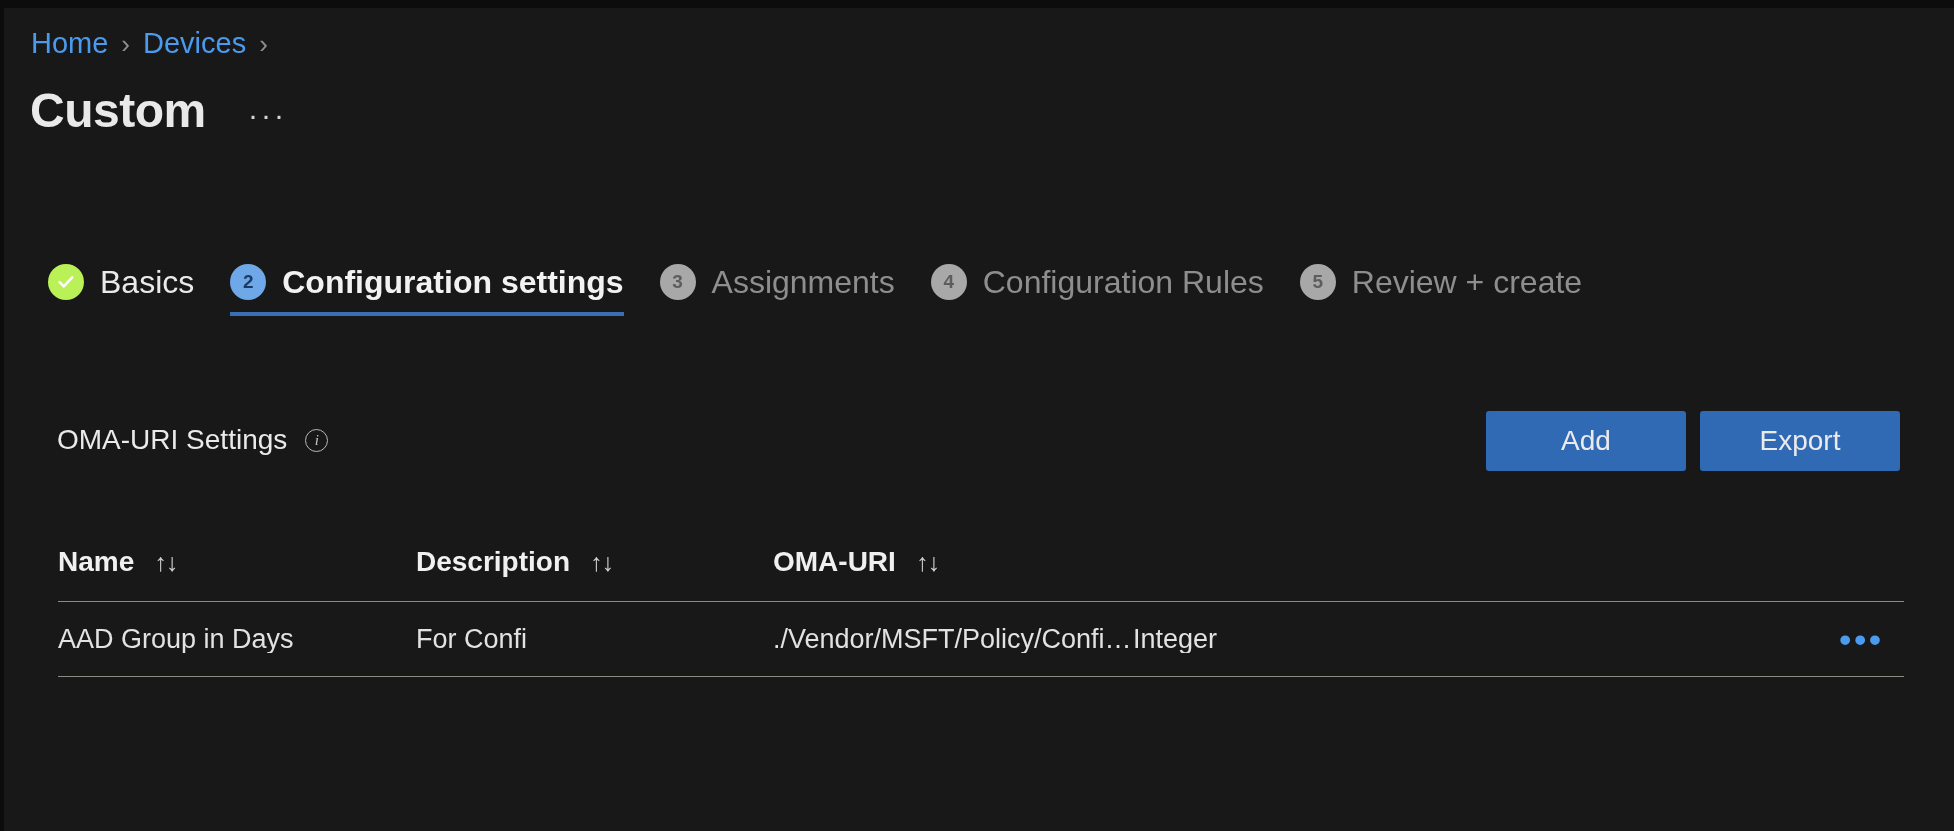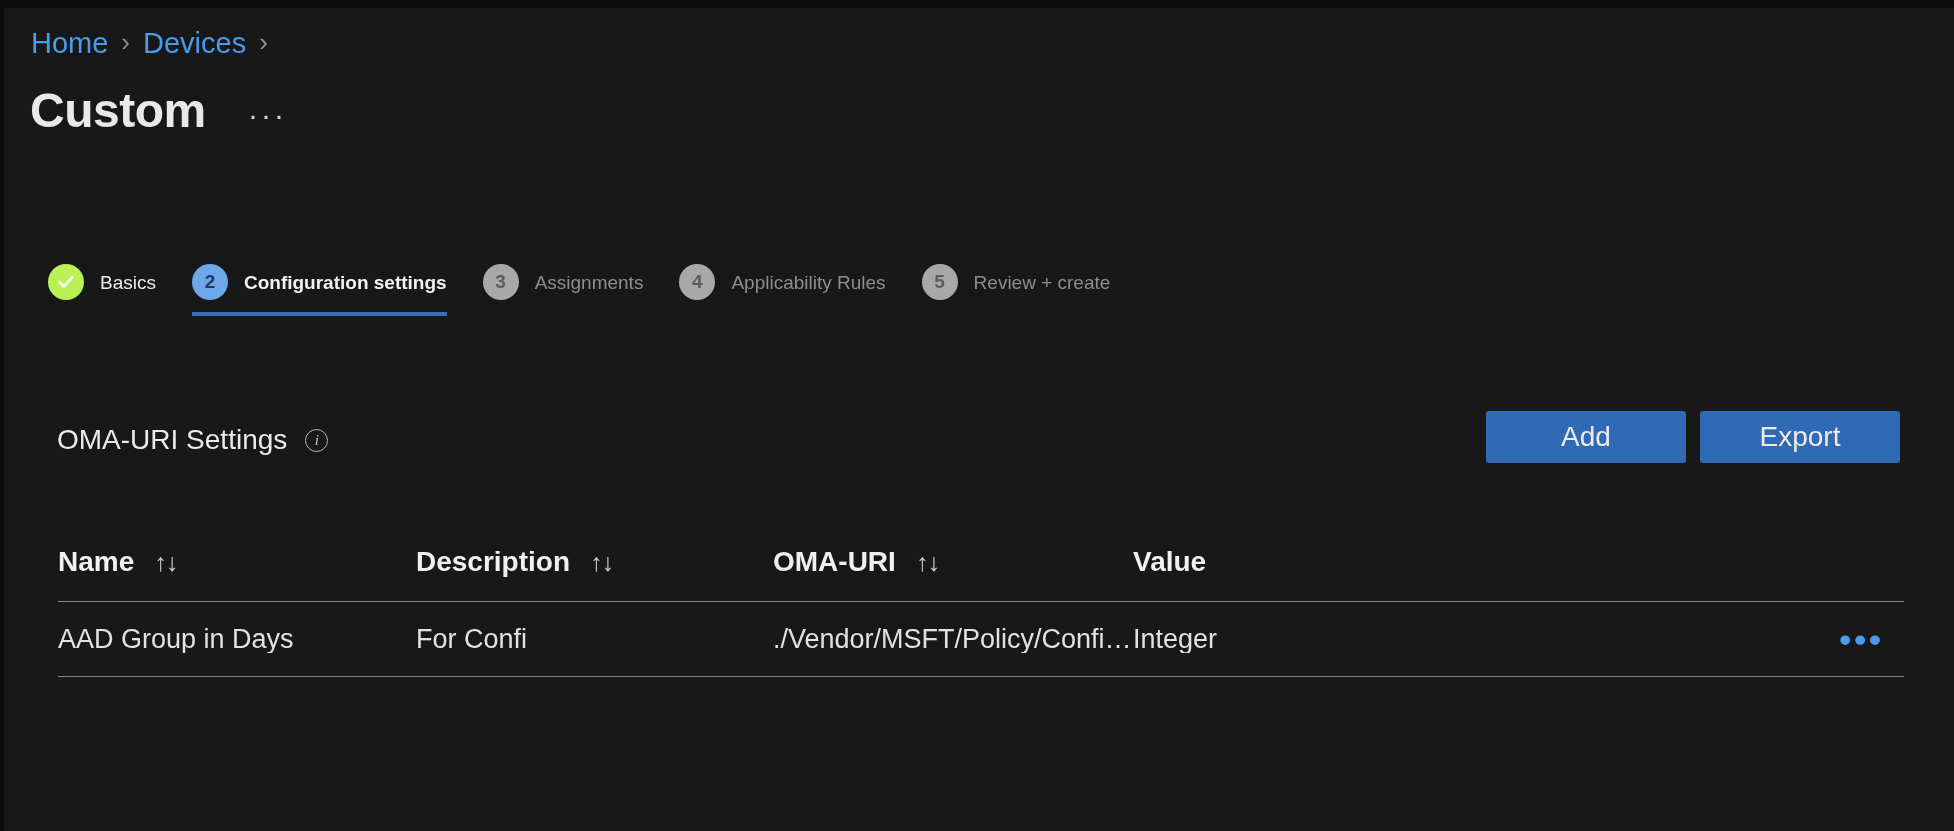--- a/index.html
+++ b/index.html
@@ -25,20 +25,21 @@
     height: 823px;
     background: #181818;
   }
 
   
   .breadcrumb {
     position: absolute;
     left: 27px;
     top: 21px;
     display: flex;
+    align-items: center;
     font-size: 29px;
     line-height: 1;
     white-space: nowrap;
   }
   .crumb-link {
     color: #4a9aed;
     cursor: pointer;
   }
   .crumb-sep {
     color: #8f8f8f;
@@ -117,21 +118,21 @@
     background: #6fa8e8;
     color: #1b3d63;
   }
   .wbadge.pending {
     background: #a8a8a8;
     color: #5d5d5d;
   }
 
   .wlabel {
     margin-left: 16px;
-    font-size: 19px;
+    font-size: 32px;
     white-space: nowrap;
     line-height: 1;
   }
   .wlabel.active { color: #f2f2f2; font-weight: 700; }
   .wlabel.done { color: #eaeaea; font-weight: 400; }
   .wlabel.pending { color: #8e8e8e; font-weight: 400; }
 
   .wunderline {
     position: absolute;
     left: 0;
@@ -176,21 +177,21 @@
     display: flex;
     gap: 14px;
   }
   .btn {
     background: #3069b4;
     color: #ebebeb;
     border: none;
     border-radius: 3px;
     font-family: "Liberation Sans", sans-serif;
     font-size: 28px;
-    height: 52px;
+    height: 60px;
     min-width: 200px;
     padding: 0 18px;
     cursor: pointer;
     line-height: 1;
   }
 
   
   .table {
     position: absolute;
     left: 54px;
@@ -283,21 +284,21 @@
       <span class="wunderline"></span>
     </div>
 
     <div class="wstep">
       <span class="wbadge pending">3</span>
       <span class="wlabel pending">Assignments</span>
     </div>
 
     <div class="wstep">
       <span class="wbadge pending">4</span>
-      <span class="wlabel pending">Applicability Rules</span>
+      <span class="wlabel pending">Configuration Rules</span>
     </div>
 
     <div class="wstep">
       <span class="wbadge pending">5</span>
       <span class="wlabel pending">Review + create</span>
     </div>
 
   </div>
 
   <div class="section-label">
@@ -318,23 +319,20 @@
         <span class="sort-icon">↑↓</span>
       </div>
       <div class="th col-desc">
         <span>Description</span>
         <span class="sort-icon">↑↓</span>
       </div>
       <div class="th col-uri">
         <span>OMA-URI</span>
         <span class="sort-icon">↑↓</span>
       </div>
-      <div class="th col-value">
-        <span>Value</span>
-      </div>
       <div class="th col-menu"></div>
     </div>
 
     <div class="trow">
       <div class="td col-name">AAD Group in Days</div>
       <div class="td col-desc">For Confi</div>
       <div class="td col-uri">./Vendor/MSFT/Policy/Confi…</div>
       <div class="td col-value">Integer</div>
       <div class="col-menu">
         <span class="row-menu">•••</span>

